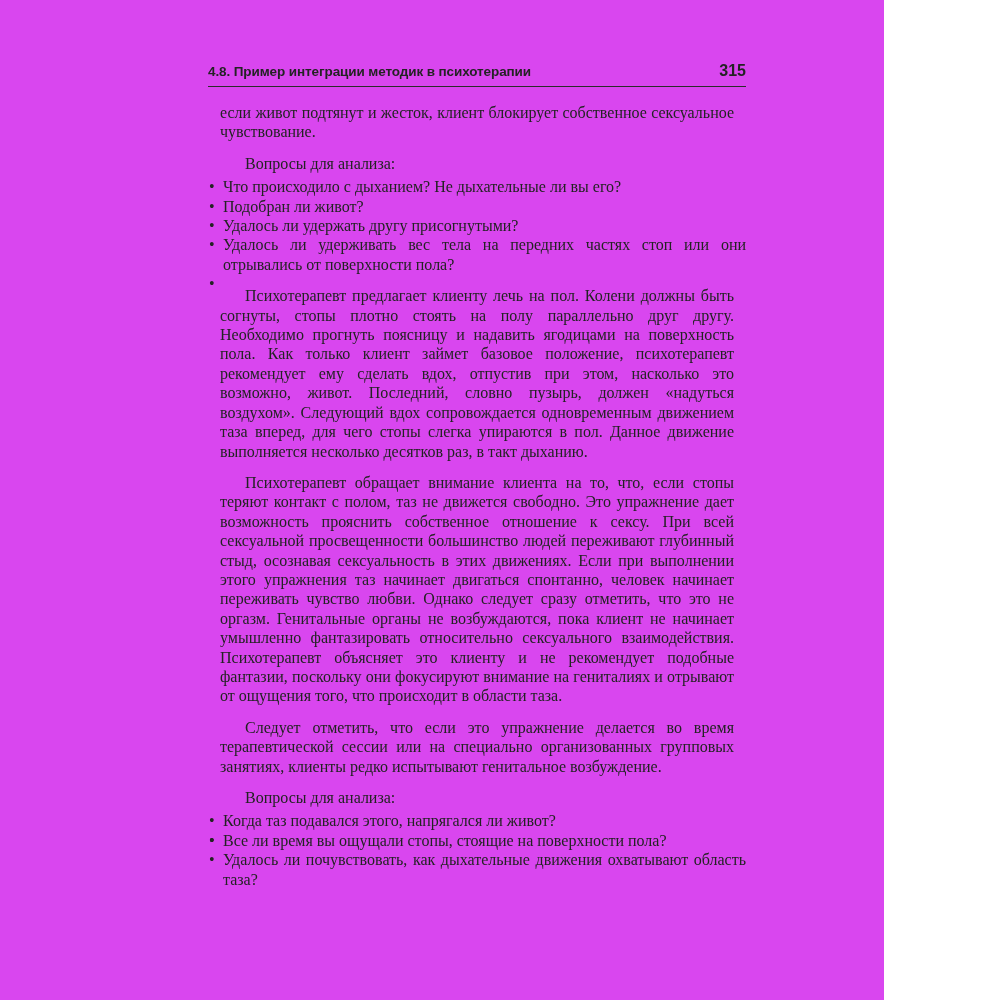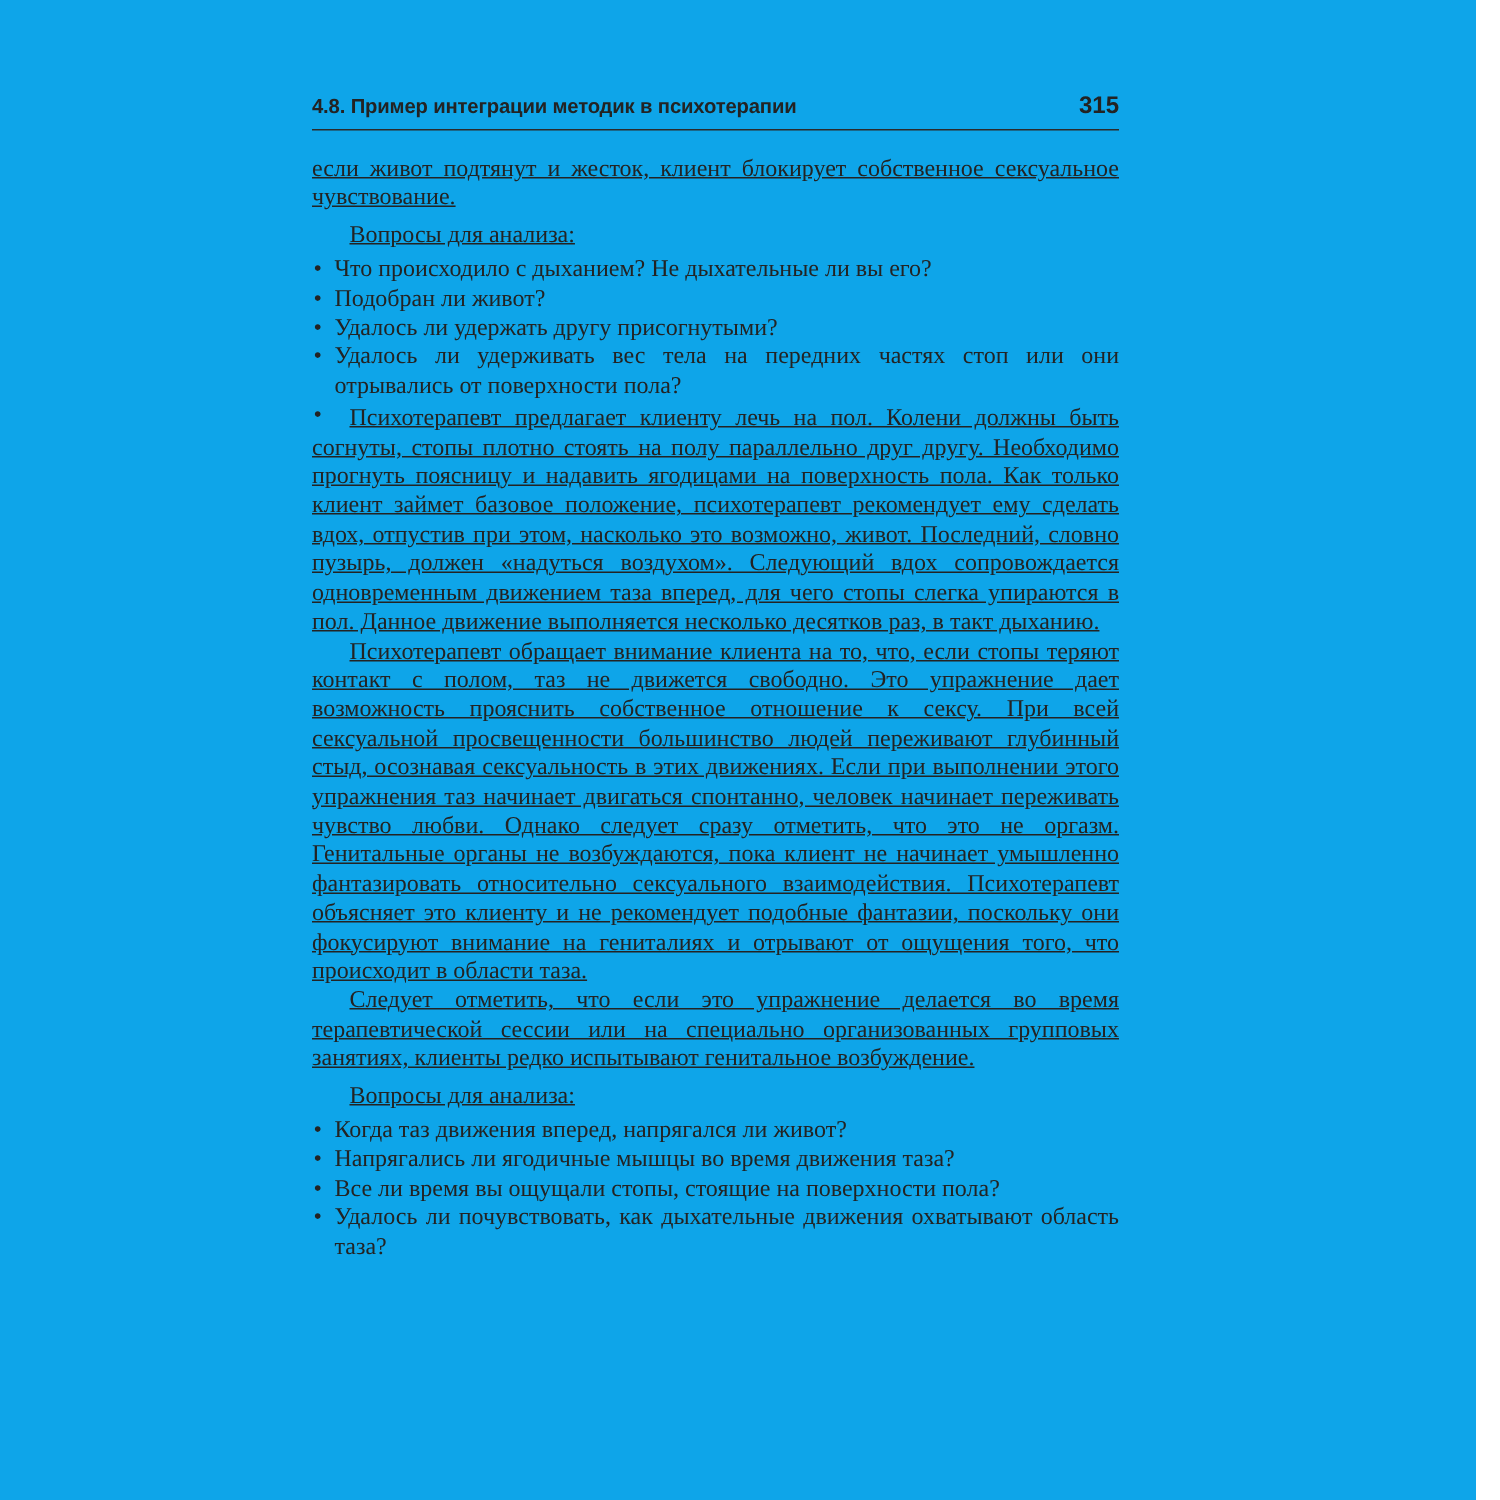--- a/index.html
+++ b/index.html
@@ -2,23 +2,23 @@
 <html lang="ru"><head>
 <meta charset="utf-8">
 <style>
   html, body {
     margin: 0;
     padding: 0;
     background: #ffffff;
   }
   .page {
     position: relative;
-    width: 984px;
+    width: 884px;
     height: 1000px;
-    background: #0ea5e9;
+    background: #d946ef;
     overflow: hidden;
   }
   .content {
     position: absolute;
     left: 208px;
     top: 62px;
     width: 538px;
     color: #232323;
   }
   .page-header {
@@ -39,23 +39,22 @@
     text-align: right;
   }
   .body-text {
     margin-top: 16px;
     font-family: "Liberation Serif", serif;
     font-size: 16px;
     line-height: 19.4px;
     text-align: justify;
   }
   .body-text p {
-    margin: 0;
+    margin: 12px;
     text-indent: 25px;
-    text-decoration: underline;
   }
   p.no-indent {
     text-indent: 0;
   }
   p.q-label {
     margin-top: 5px;
     margin-bottom: 4px;
   }
   p.exercise-para {
     margin-top: 5px;
@@ -122,25 +121,24 @@
 
       <p>Психотерапевт обращает внимание клиента на то, что, если стопы теряют контакт с полом, таз не движется свободно. Это упражнение дает возможность прояснить собственное отношение к сексу. При всей сексуальной просвещенности большинство людей переживают глубинный стыд, осознавая сексуальность в этих движениях. Если при выполнении этого упражнения таз начинает двигаться спонтанно, человек начинает переживать чувство любви. Однако следует сразу отметить, что это не оргазм. Генитальные органы не возбуждаются, пока клиент не начинает умышленно фантазировать относительно сексуального взаимодействия. Психотерапевт объясняет это клиенту и не рекомендует подобные фантазии, поскольку они фокусируют внимание на гениталиях и отрывают от ощущения того, что происходит в области таза.</p>
 
       <p>Следует отметить, что если это упражнение делается во время терапевтической сессии или на специально организованных групповых занятиях, клиенты редко испытывают генитальное возбуждение.</p>
 
       <p class="q-label">Вопросы для анализа:</p>
 
       <ul class="q-list">
         <li>
           <span class="bullet-dot">•</span>
-          <span>Когда таз движения вперед, напрягался ли живот?</span>
+          <span>Когда таз подавался этого, напрягался ли живот?</span>
         </li>
         <li>
           <span class="bullet-dot">•</span>
-          <span>Напрягались ли ягодичные мышцы во время движения таза?</span>
         </li>
         <li>
           <span class="bullet-dot">•</span>
           <span>Все ли время вы ощущали стопы, стоящие на поверхности пола?</span>
         </li>
         <li>
           <span class="bullet-dot">•</span>
           <span>Удалось ли почувствовать, как дыхательные движения охватывают область таза?</span>
         </li>
       </ul>

